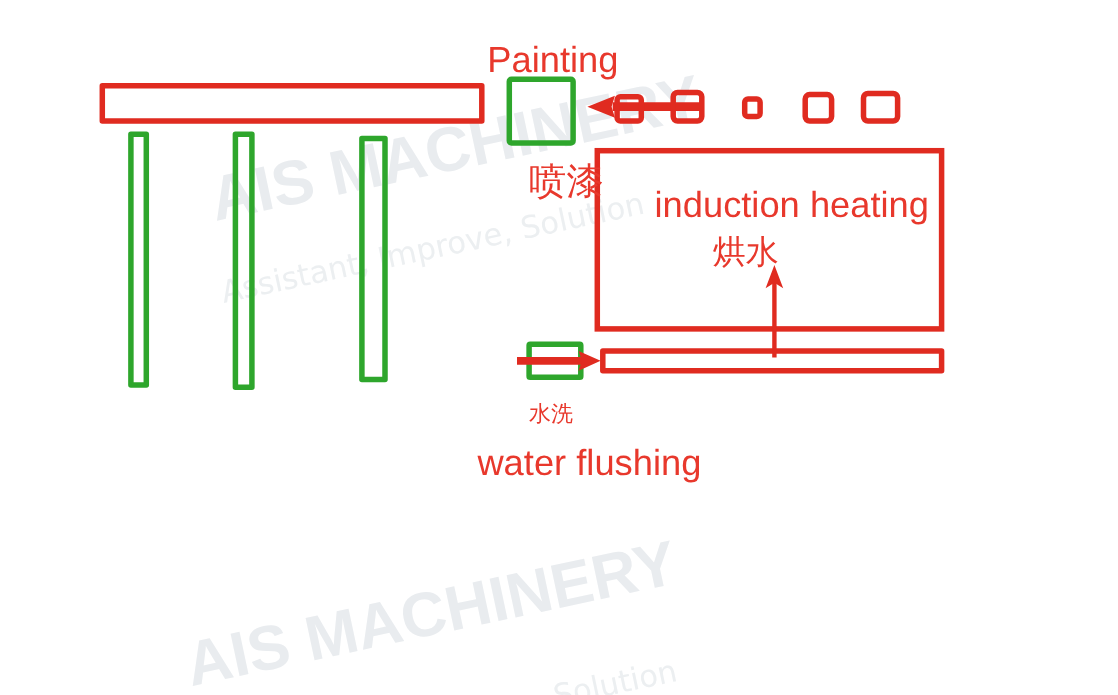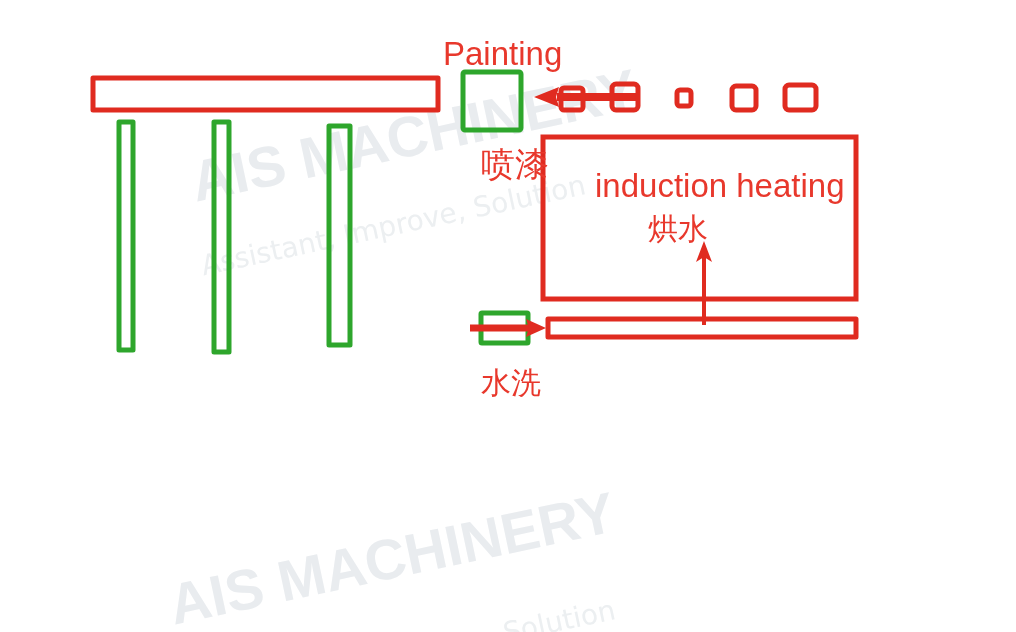--- a/index.html
+++ b/index.html
@@ -109,16 +109,17 @@
   </svg>
 
   <div class="lbl" style="left:443px; top:35px; font-size:33px;text-align:center;">Painting</div>
 
   <div class="lbl" style="left:481px; top:142px; font-size:34px; font-family:'DejaVu Sans', sans-serif;">喷漆</div>
 
   <div class="lbl" style="left:567px; top:167px; font-size:33px;margin-left:28px;">induction heating</div>
 
   <div class="lbl" style="left:648px; top:209px; font-size:30px; font-family:'DejaVu Sans', sans-serif;">烘水</div>
 
-  <div class="lbl" style="left:481px; top:363px; font-size:30px; font-family:'DejaVu Sans', sans-serif;">水洗</div>
+  <div class="lbl" style="left:481px; top:363px; font-size:20px; font-family:'DejaVu Sans', sans-serif;">水洗</div>
 
+  <div class="lbl" style="left:434px; top:402px; font-size:33px;">water flushing</div>
 
 </div>
 
 </body></html>

